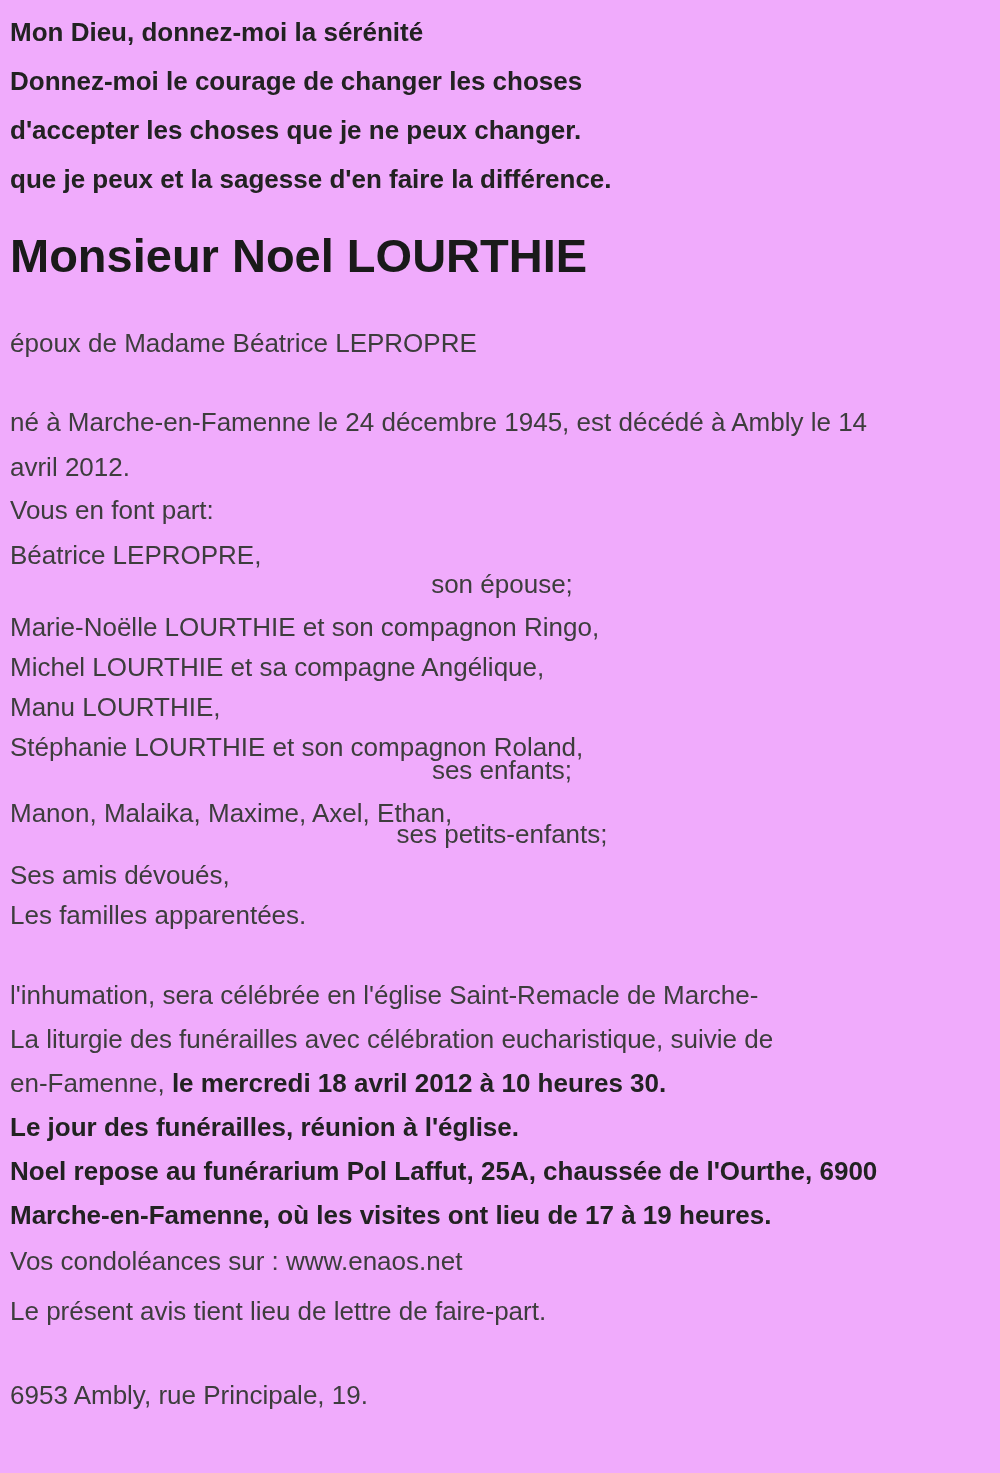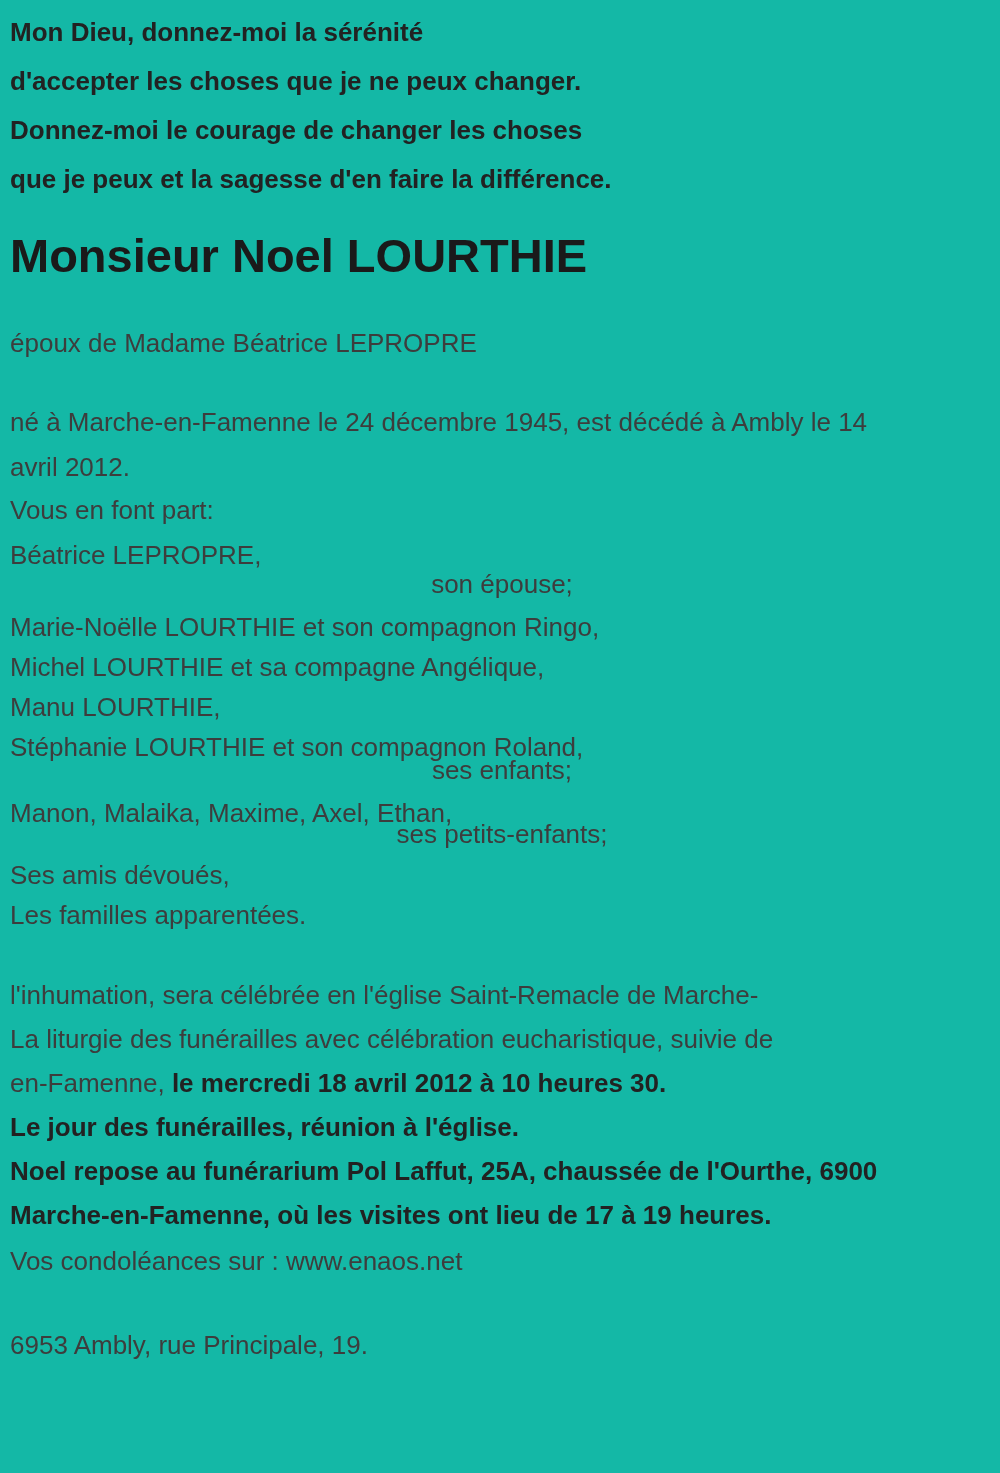--- a/index.html
+++ b/index.html
@@ -1,21 +1,21 @@
 <!DOCTYPE html>
 <html><head>
 <meta charset="utf-8">
 <style>
   html, body { margin: 0; padding: 0; background: #ffffff; }
   .page {
     width: 1000px;
     height: 1473px;
     box-sizing: border-box;
     padding: 8px 6px 0 10px;
-    background: #14b8a6;
+    background: #f0abfc;
     font-family: "Liberation Sans", sans-serif;
     color: #3d3d3d;
     font-size: 26px;
     overflow: hidden;
   }
   .line { white-space: nowrap; }
 
   .prayer { font-weight: bold; color: #222222; font-size: 26px; }
   .prayer .line { line-height: 49px; }
 
@@ -61,22 +61,22 @@
 
   .footer-address { margin-top: 40px; line-height: 44px; }
 </style>
 </head>
 <body>
 
 <div class="page">
 
   <div class="prayer">
     <div class="line">Mon Dieu, donnez-moi la sérénité</div>
+    <div class="line">Donnez-moi le courage de changer les choses</div>
     <div class="line">d'accepter les choses que je ne peux changer.</div>
-    <div class="line">Donnez-moi le courage de changer les choses</div>
     <div class="line">que je peux et la sagesse d'en faire la différence.</div>
   </div>
 
   <div class="deceased-title">Monsieur Noel LOURTHIE</div>
 
   <div class="relation line">époux de Madame Béatrice LEPROPRE</div>
 
   <div class="life">
     <div class="line">né à Marche-en-Famenne le 24 décembre 1945, est décédé à Ambly le 14</div>
     <div class="line">avril 2012.</div>
@@ -116,16 +116,17 @@
   <div class="meeting line">Le jour des funérailles, réunion à l'église.</div>
 
   <div class="funerarium">
     <div class="line">Noel repose au funérarium Pol Laffut, 25A, chaussée de l'Ourthe, 6900</div>
     <div class="line">Marche-en-Famenne, où les visites ont lieu de 17 à 19 heures.</div>
   </div>
 
   <div class="condolences-website line">Vos condoléances sur : www.enaos.net</div>
 
 
+  <div class="notice line">Le présent avis tient lieu de lettre de faire-part.</div>
 
   <div class="footer-address line">6953 Ambly, rue Principale, 19.</div>
 
 </div>
 
 </body></html>

